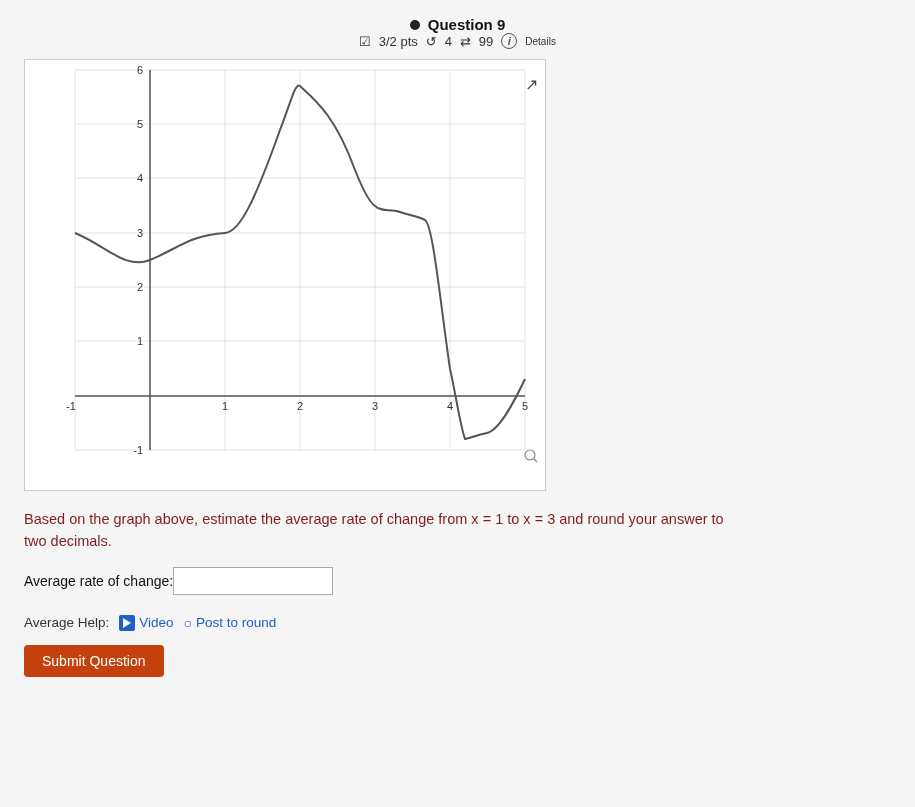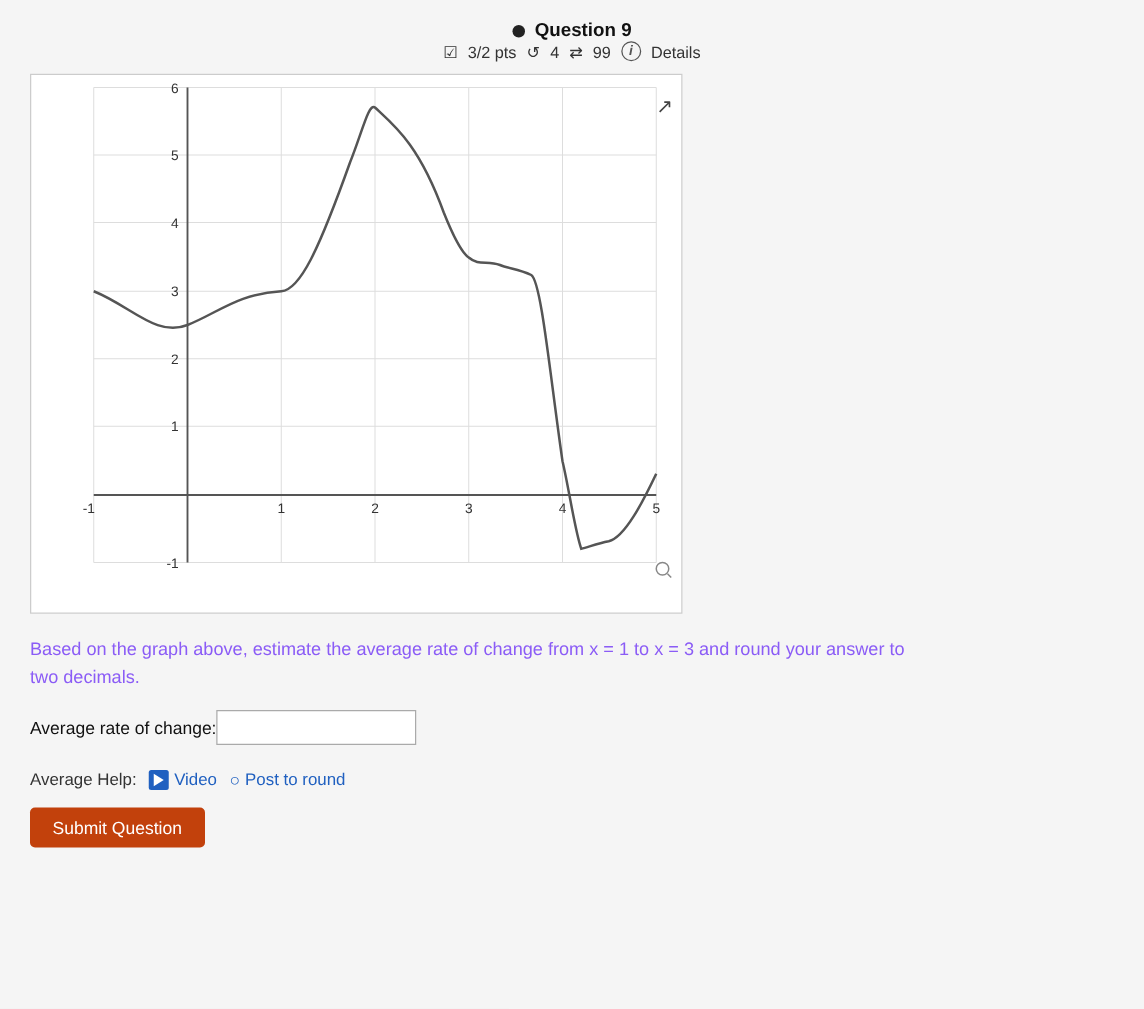--- a/index.html
+++ b/index.html
@@ -43,21 +43,21 @@
     .question-meta {
       display: flex;
       align-items: center;
       gap: 8px;
       font-size: 13px;
       color: #333;
     }
     .details-link {
       color: #333;
       text-decoration: none;
-      font-size: 13px;
+      font-size: 10px;
       cursor: pointer;
     }
     .info-icon {
       display: inline-flex;
       align-items: center;
       justify-content: center;
       width: 16px;
       height: 16px;
       border-radius: 50%;
       border: 1.5px solid #555;
@@ -74,21 +74,21 @@
       display: inline-block;
       margin-bottom: 14px;
     }
     svg.graph {
       display: block;
     }
 
     
     .question-text {
       font-size: 14.5px;
-      color: #8b5cf6;
+      color: #7f1d1d;
       margin-bottom: 14px;
       line-height: 1.5;
       max-width: 700px;
     }
     .avg-rate-row {
       display: flex;
       align-items: center;
       margin-bottom: 20px;
     }
     .avg-rate-label {

